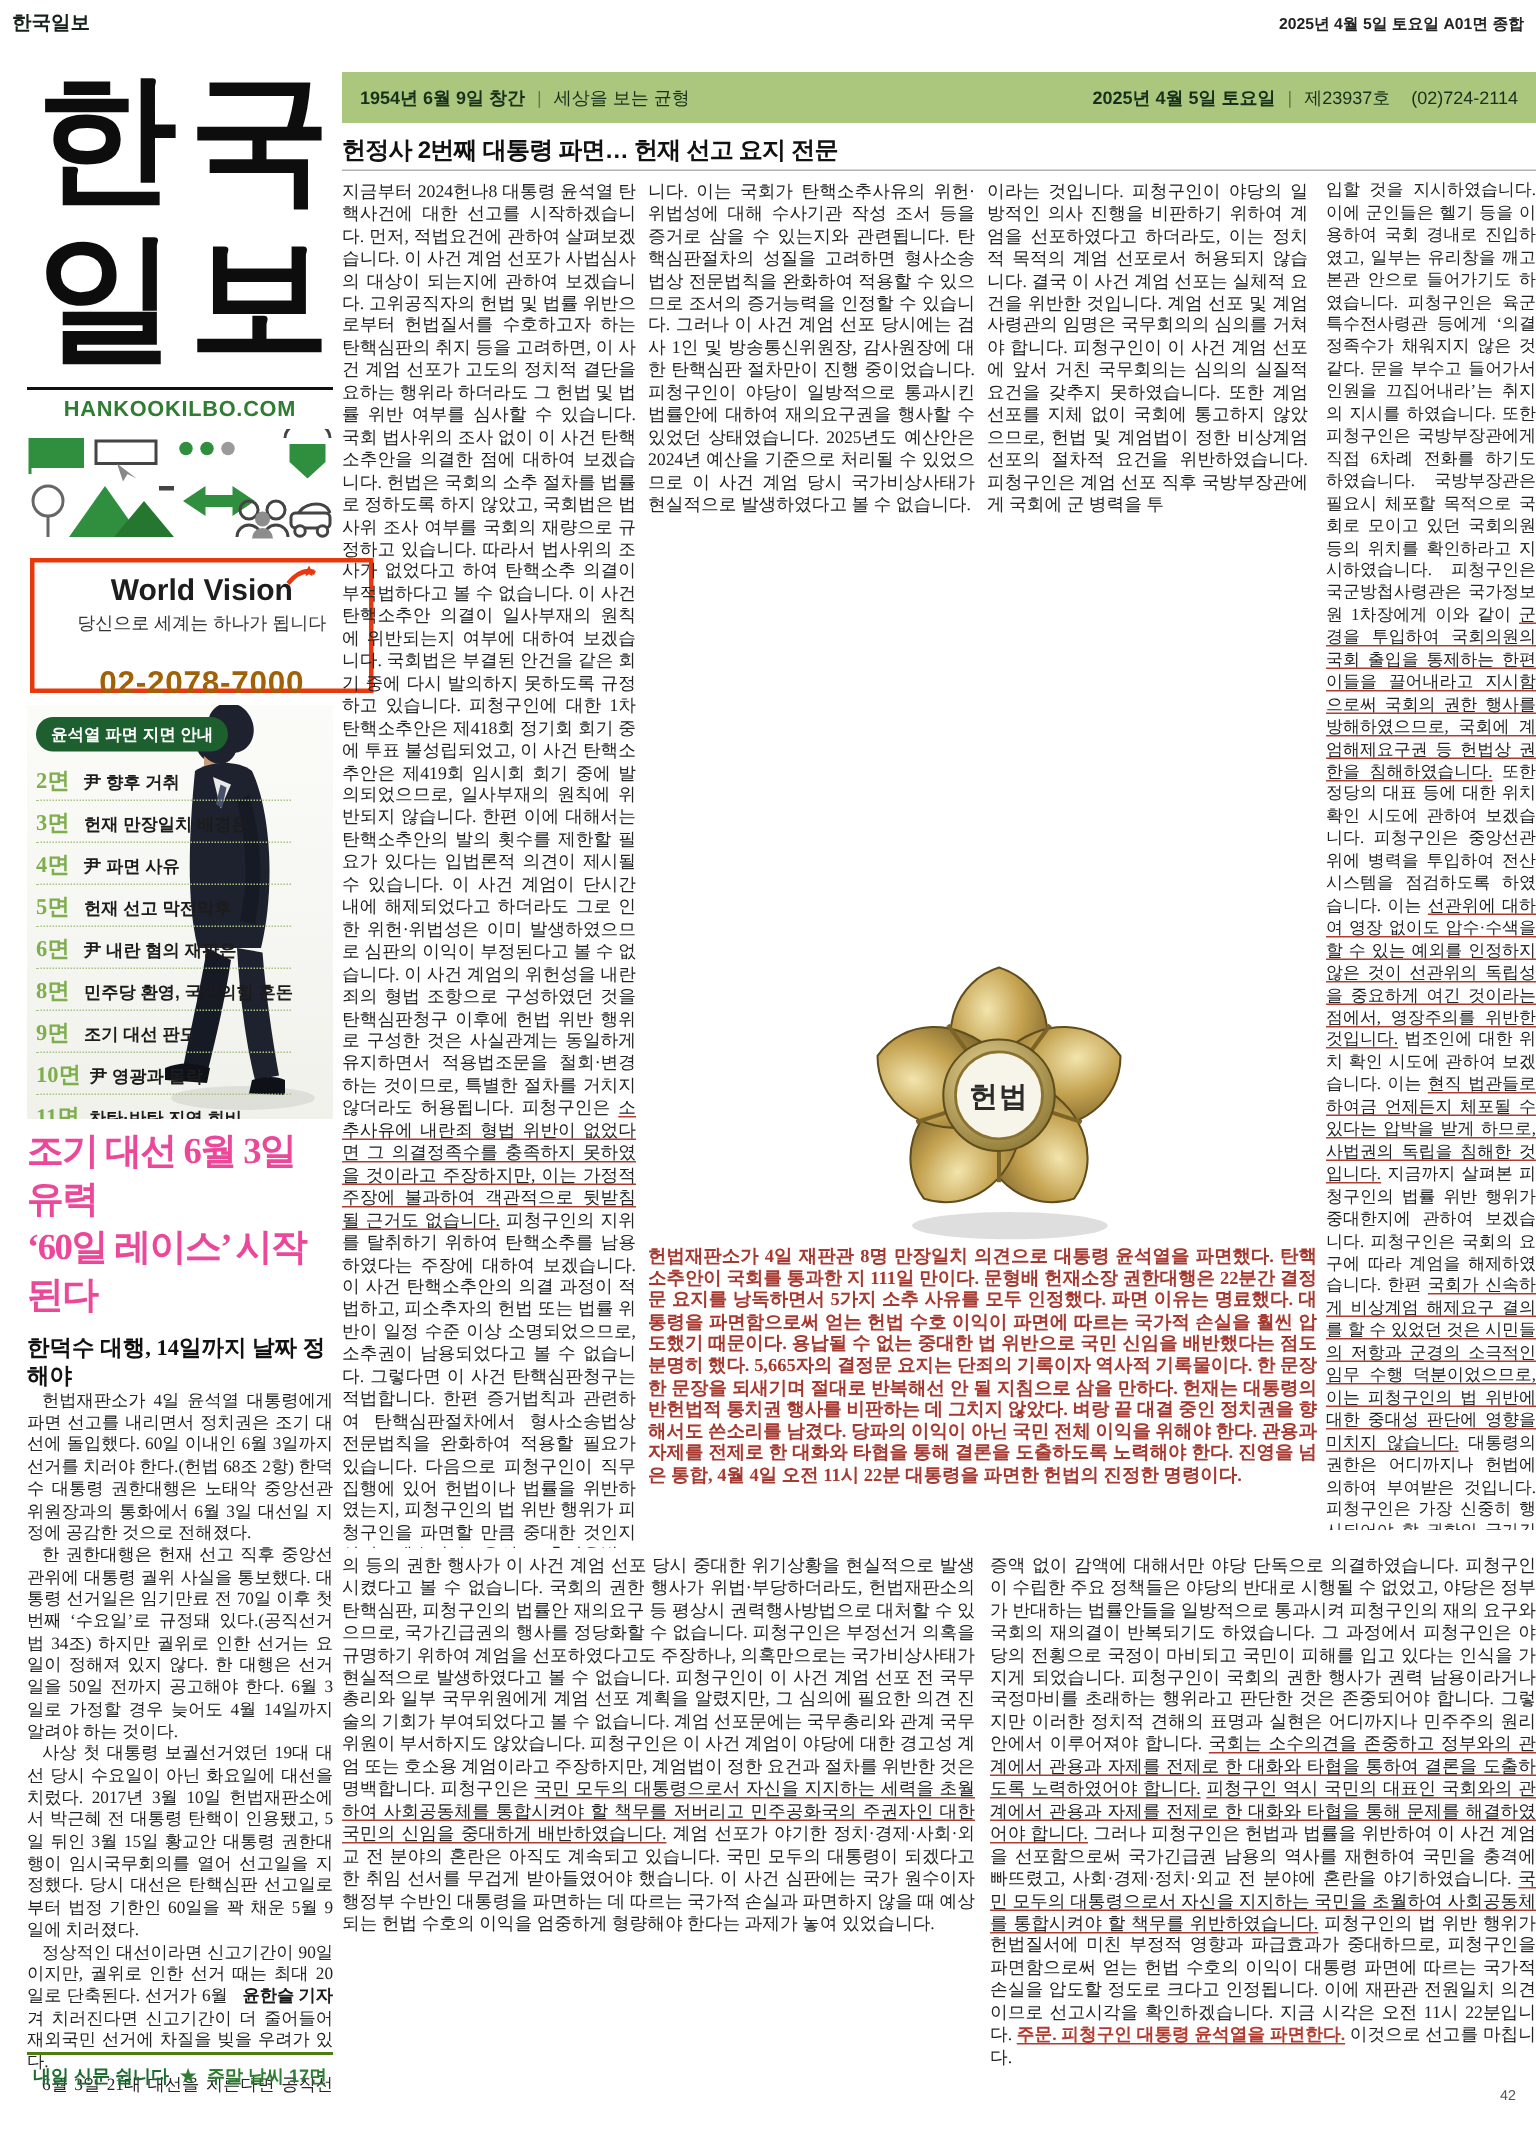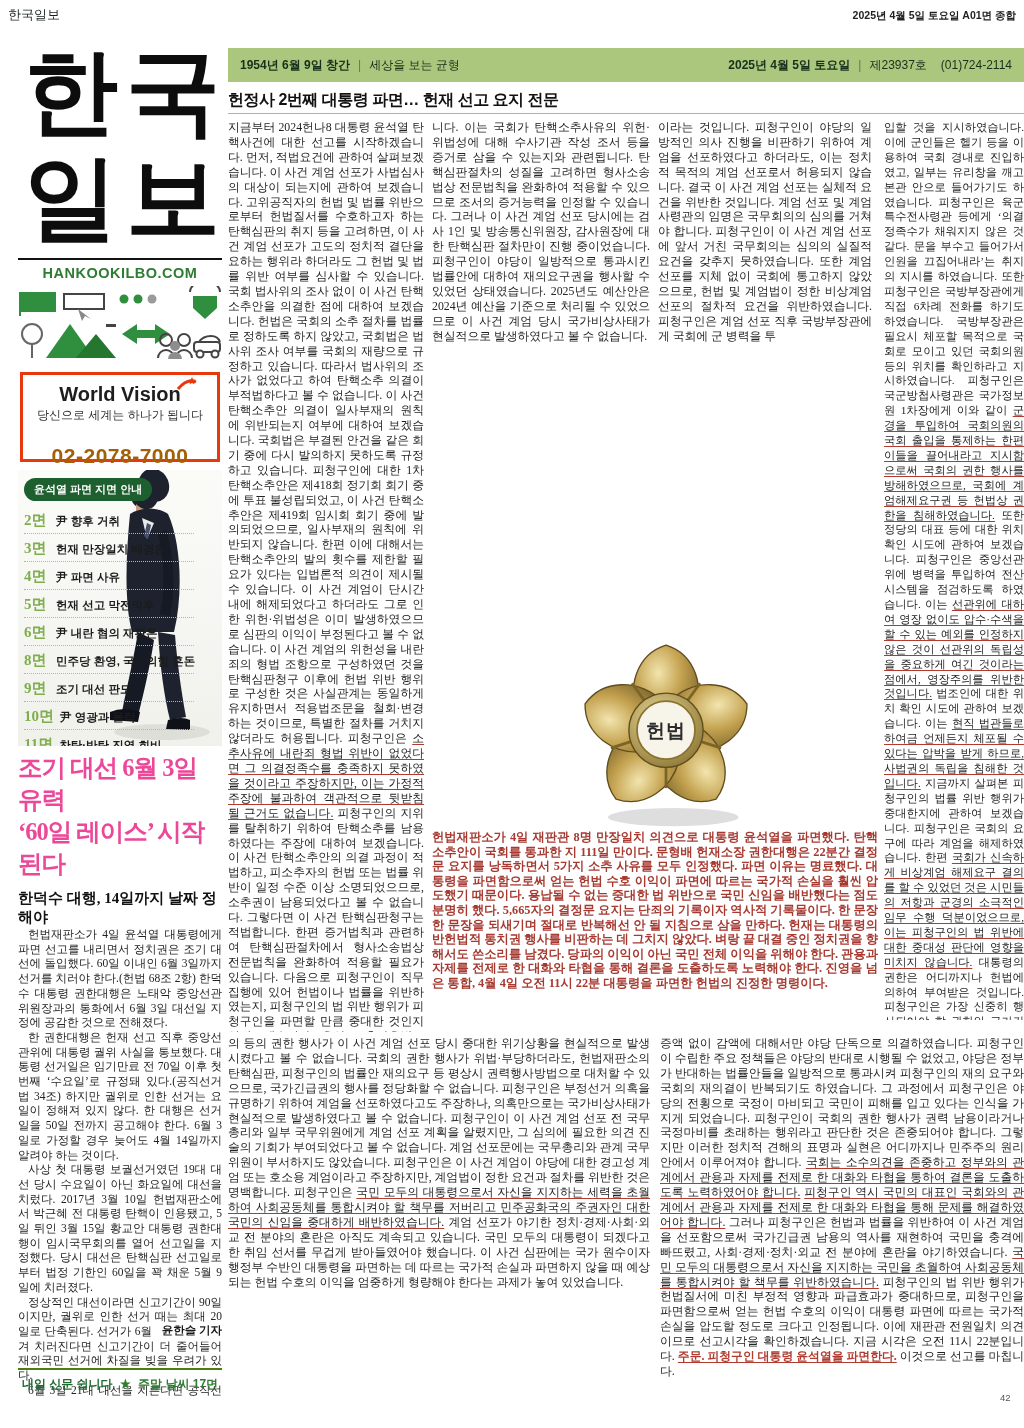--- a/index.html
+++ b/index.html
@@ -1,32 +1,32 @@
 <!DOCTYPE html>
 <html><head>
 <meta charset="utf-8">
 <style>
   * { margin:0; padding:0; box-sizing:border-box; }
   html,body { background:#ffffff; }
   body { font-family:"Liberation Sans", sans-serif; color:#1a1a1a; }
   #page { position:relative; width:1024px; height:1428px; background:#fff; overflow:hidden; margin:0 auto; }
 
   
-  .topbar-brand { position:absolute; left:8px; top:6px; font-size:13px; font-weight:400; color:#16211c; }
+  .topbar-brand { position:absolute; left:8px; top:6px; font-size:13px; font-weight:700; color:#16211c; }
   .topbar-edition { position:absolute; right:8px; top:9px; font-size:10.5px; font-weight:700; color:#222; }
 
   
   .masthead { position:absolute; left:18px; top:40px; width:204px; height:212px;
     display:grid; grid-template-columns:102px 102px; grid-template-rows:106px 106px; }
   .masthead span { font-size:94px; font-weight:900; line-height:104px; text-align:center; color:#0d0d0d; letter-spacing:-4px; }
   .masthead-rule { position:absolute; left:18px; top:258px; width:204px; border-top:2px solid #111; }
   .masthead-url { position:absolute; left:18px; top:265px; width:204px; text-align:center; font-size:14.5px; font-weight:900; letter-spacing:0.5px; color:#2e7d32; }
   .pictogram { position:absolute; left:18px; top:286px; width:204px; height:80px; }
 
-  .wv-ad { position:absolute; left:20px; top:372px; width:200px; height:90px; border:3px solid #e8380d; background:#fff; text-align:center; padding-top:8px; }
+  .wv-ad { position:absolute; left:20px; top:372px; width:229px; height:90px; border:3px solid #e8380d; background:#fff; text-align:center; padding-top:8px; }
   .wv-logo { font-size:20px; font-weight:900; color:#1d1d1d; position:relative; display:inline-block; }
   .wv-swoosh { position:absolute; right:-16px; top:-7px; }
   .wv-slogan { font-size:12px; color:#333; margin-top:1px; }
   .wv-phone { font-size:21px; font-weight:900; color:#a16207; margin-top:20px; letter-spacing:0.5px; }
 
   .index-box { position:absolute; left:18px; top:470px; width:204px; height:276px; background:linear-gradient(180deg,#fbfbf8,#f1f1ec); overflow:hidden; }
   .index-photo { position:absolute; right:-6px; top:0; width:128px; height:276px; }
   .index-pill { position:absolute; left:6px; top:8px; background:#1d5f2f; color:#fff; font-size:11px; font-weight:800; padding:4px 10px; border-radius:12px; z-index:3; }
   .index-rows { position:absolute; left:6px; top:36px; width:170px; z-index:2; }
   .idx-row { display:flex; align-items:baseline; gap:6px; padding:4.5px 0 3.5px 0; border-bottom:1px dotted #a9c285; }
@@ -214,21 +214,21 @@
     <span class="lf-left">내일 신문 쉽니다</span>
     <span class="lf-star">★</span>
     <span class="lf-right">주말 날씨 17면</span>
   </div>
 
   <div class="green-bar">
     <div class="gb-left">
       <b>1954년 6월 9일 창간</b><span class="gb-sep">|</span><span>세상을 보는 균형</span>
     </div>
     <div class="gb-right">
-      <b>2025년 4월 5일 토요일</b><span class="gb-sep">|</span><span>제23937호</span><span style="padding-left:14px">(01)724-2114</span>
+      <b>2025년 4월 5일 토요일</b><span class="gb-sep">|</span><span>제23937호</span><span style="padding-left:14px">(02)724-2114</span>
     </div>
   </div>
 
   <div class="kicker">헌정사 2번째 대통령 파면… 헌재 선고 요지 전문</div>
   <div class="kicker-rule"></div>
 
   <div class="bodycol col1">지금부터 2024헌나8 대통령 윤석열 탄핵사건에 대한 선고를 시작하겠습니다. 먼저, 적법요건에 관하여 살펴보겠습니다. 이 사건 계엄 선포가 사법심사의 대상이 되는지에 관하여 보겠습니다. 고위공직자의 헌법 및 법률 위반으로부터 헌법질서를 수호하고자 하는 탄핵심판의 취지 등을 고려하면, 이 사건 계엄 선포가 고도의 정치적 결단을 요하는 행위라 하더라도 그 헌법 및 법률 위반 여부를 심사할 수 있습니다. 국회 법사위의 조사 없이 이 사건 탄핵소추안을 의결한 점에 대하여 보겠습니다. 헌법은 국회의 소추 절차를 법률로 정하도록 하지 않았고, 국회법은 법사위 조사 여부를 국회의 재량으로 규정하고 있습니다. 따라서 법사위의 조사가 없었다고 하여 탄핵소추 의결이 부적법하다고 볼 수 없습니다. 이 사건 탄핵소추안 의결이 일사부재의 원칙에 위반되는지 여부에 대하여 보겠습니다. 국회법은 부결된 안건을 같은 회기 중에 다시 발의하지 못하도록 규정하고 있습니다. 피청구인에 대한 1차 탄핵소추안은 제418회 정기회 회기 중에 투표 불성립되었고, 이 사건 탄핵소추안은 제419회 임시회 회기 중에 발의되었으므로, 일사부재의 원칙에 위반되지 않습니다. 한편 이에 대해서는 탄핵소추안의 발의 횟수를 제한할 필요가 있다는 입법론적 의견이 제시될 수 있습니다. 이 사건 계엄이 단시간 내에 해제되었다고 하더라도 그로 인한 위헌·위법성은 이미 발생하였으므로 심판의 이익이 부정된다고 볼 수 없습니다. 이 사건 계엄의 위헌성을 내란죄의 형법 조항으로 구성하였던 것을 탄핵심판청구 이후에 헌법 위반 행위로 구성한 것은 사실관계는 동일하게 유지하면서 적용법조문을 철회·변경하는 것이므로, 특별한 절차를 거치지 않더라도 허용됩니다. 피청구인은 <u>소추사유에 내란죄 형법 위반이 없었다면 그 의결정족수를 충족하지 못하였을 것이라고 주장하지만, 이는 가정적 주장에 불과하여 객관적으로 뒷받침될 근거도 없습니다.</u> 피청구인의 지위를 탈취하기 위하여 탄핵소추를 남용하였다는 주장에 대하여 보겠습니다. 이 사건 탄핵소추안의 의결 과정이 적법하고, 피소추자의 헌법 또는 법률 위반이 일정 수준 이상 소명되었으므로, 소추권이 남용되었다고 볼 수 없습니다. 그렇다면 이 사건 탄핵심판청구는 적법합니다. 한편 증거법칙과 관련하여 탄핵심판절차에서 형사소송법상 전문법칙을 완화하여 적용할 필요가 있습니다. 다음으로 피청구인이 직무집행에 있어 헌법이나 법률을 위반하였는지, 피청구인의 법 위반 행위가 피청구인을 파면할 만큼 중대한 것인지 살펴보겠습니다. 우선 소추사유별로 살펴보겠습니다. 이 사건 계엄 선포에 관하여 보겠습니다. 헌법 및 계엄법에 따르면, 비상계엄 선포의 요건은 ‘전시·사변 또는 이에 준하는 국가비상사태’가 현실적으로 발생한 상태일 것, 병력으로써 군사상의 필요에 응하거나 공공의 안녕질서를 유지할 필요가 있을 것입니다. 그런데 이 사건에서는 국회의 의결이 있었던 것도 아닙니다. 따라서 </div>
   <div class="bodycol col2">니다. 이는 국회가 탄핵소추사유의 위헌·위법성에 대해 수사기관 작성 조서 등을 증거로 삼을 수 있는지와 관련됩니다. 탄핵심판절차의 성질을 고려하면 형사소송법상 전문법칙을 완화하여 적용할 수 있으므로 조서의 증거능력을 인정할 수 있습니다. 그러나 이 사건 계엄 선포 당시에는 검사 1인 및 방송통신위원장, 감사원장에 대한 탄핵심판 절차만이 진행 중이었습니다. 피청구인이 야당이 일방적으로 통과시킨 법률안에 대하여 재의요구권을 행사할 수 있었던 상태였습니다. 2025년도 예산안은 2024년 예산을 기준으로 처리될 수 있었으므로 이 사건 계엄 당시 국가비상사태가 현실적으로 발생하였다고 볼 수 없습니다.</div>
   <div class="bodycol col3">이라는 것입니다. 피청구인이 야당의 일방적인 의사 진행을 비판하기 위하여 계엄을 선포하였다고 하더라도, 이는 정치적 목적의 계엄 선포로서 허용되지 않습니다. 결국 이 사건 계엄 선포는 실체적 요건을 위반한 것입니다. 계엄 선포 및 계엄사령관의 임명은 국무회의의 심의를 거쳐야 합니다. 피청구인이 이 사건 계엄 선포에 앞서 거친 국무회의는 심의의 실질적 요건을 갖추지 못하였습니다. 또한 계엄 선포를 지체 없이 국회에 통고하지 않았으므로, 헌법 및 계엄법이 정한 비상계엄 선포의 절차적 요건을 위반하였습니다. 피청구인은 계엄 선포 직후 국방부장관에게 국회에 군 병력을 투</div>
   <div class="bodycol col4">입할 것을 지시하였습니다. 이에 군인들은 헬기 등을 이용하여 국회 경내로 진입하였고, 일부는 유리창을 깨고 본관 안으로 들어가기도 하였습니다. 피청구인은 육군특수전사령관 등에게 ‘의결정족수가 채워지지 않은 것 같다. 문을 부수고 들어가서 인원을 끄집어내라’는 취지의 지시를 하였습니다. 또한 피청구인은 국방부장관에게 직접 6차례 전화를 하기도 하였습니다. 국방부장관은 필요시 체포할 목적으로 국회로 모이고 있던 국회의원 등의 위치를 확인하라고 지시하였습니다. 피청구인은 국군방첩사령관은 국가정보원 1차장에게 이와 같이 <u>군경을 투입하여 국회의원의 국회 출입을 통제하는 한편 이들을 끌어내라고 지시함으로써 국회의 권한 행사를 방해하였으므로, 국회에 계엄해제요구권 등 헌법상 권한을 침해하였습니다.</u> 또한 정당의 대표 등에 대한 위치 확인 시도에 관하여 보겠습니다. 피청구인은 중앙선관위에 병력을 투입하여 전산시스템을 점검하도록 하였습니다. 이는 <u>선관위에 대하여 영장 없이도 압수·수색을 할 수 있는 예외를 인정하지 않은 것이 선관위의 독립성을 중요하게 여긴 것이라는 점에서, 영장주의를 위반한 것입니다.</u> 법조인에 대한 위치 확인 시도에 관하여 보겠습니다. 이는 <u>현직 법관들로 하여금 언제든지 체포될 수 있다는 압박을 받게 하므로, 사법권의 독립을 침해한 것입니다.</u> 지금까지 살펴본 피청구인의 법률 위반 행위가 중대한지에 관하여 보겠습니다. 피청구인은 국회의 요구에 따라 계엄을 해제하였습니다. 한편 <u>국회가 신속하게 비상계엄 해제요구 결의를 할 수 있었던 것은 시민들의 저항과 군경의 소극적인 임무 수행 덕분이었으므로, 이는 피청구인의 법 위반에 대한 중대성 판단에 영향을 미치지 않습니다.</u> 대통령의 권한은 어디까지나 헌법에 의하여 부여받은 것입니다. 피청구인은 가장 신중히 행사되어야 할 권한인 국가긴급권을 헌법에서 정한 한계를 벗어나 행사하여 대통령으로서의 권한 행사에 대한 불신을 초래하였습니다. 피청구인의 취임 이래 야당이 주도하여 이루어진 고위공직자에 대한 탄핵소추로 권한 행사가 정지되었습니다. 2025년도 예산안에 관하여 헌정 사상 최초로 국회 예산결산특별위원회에서</div>

